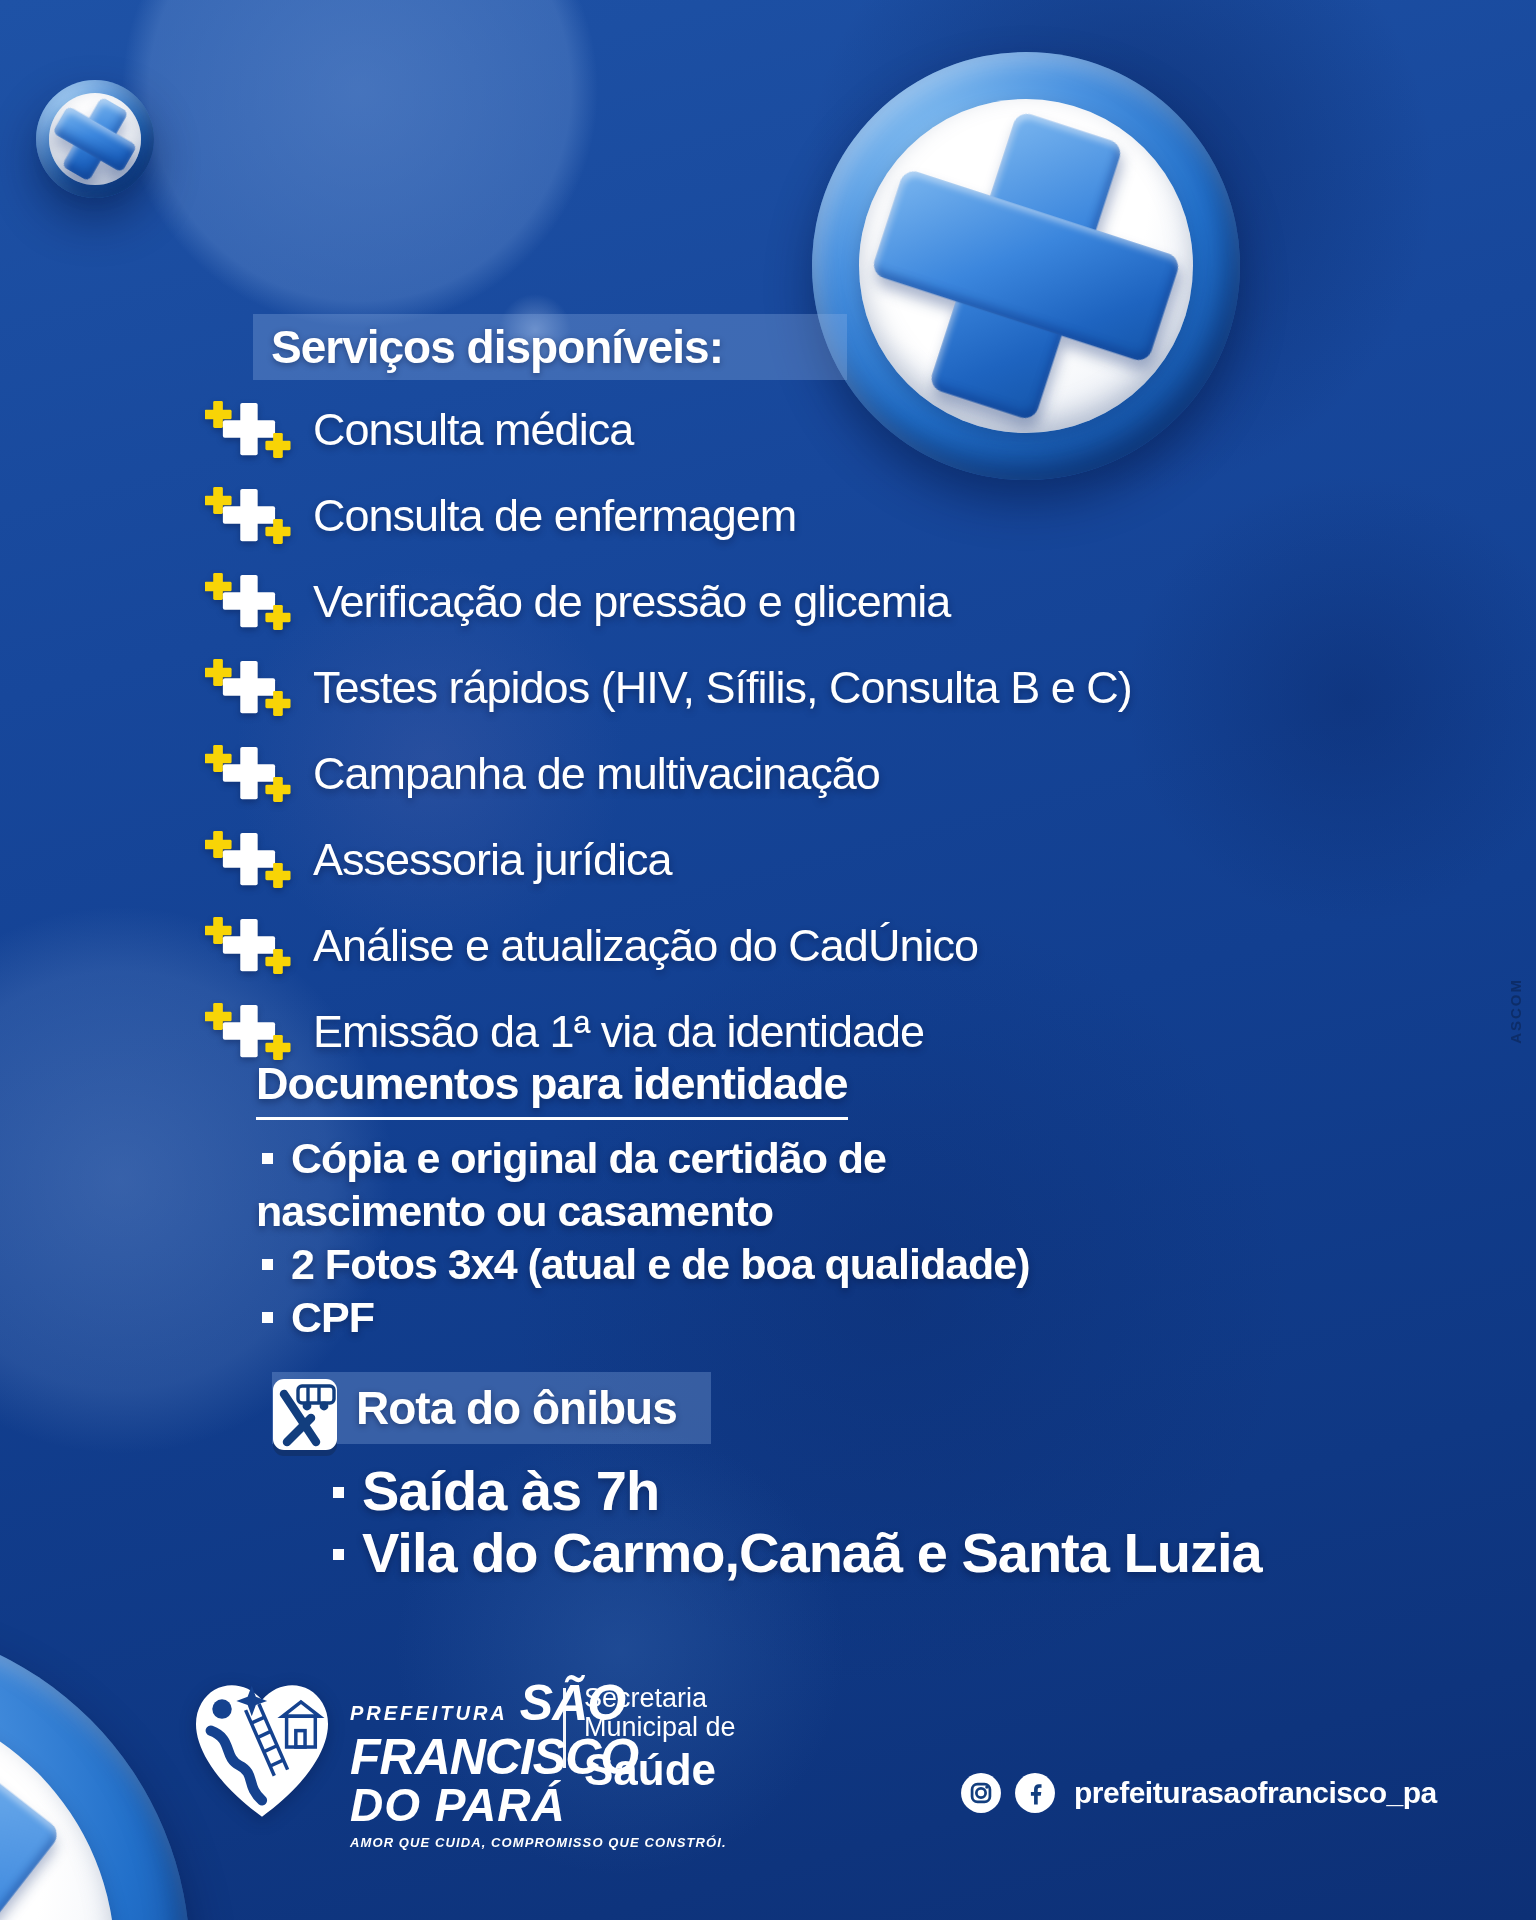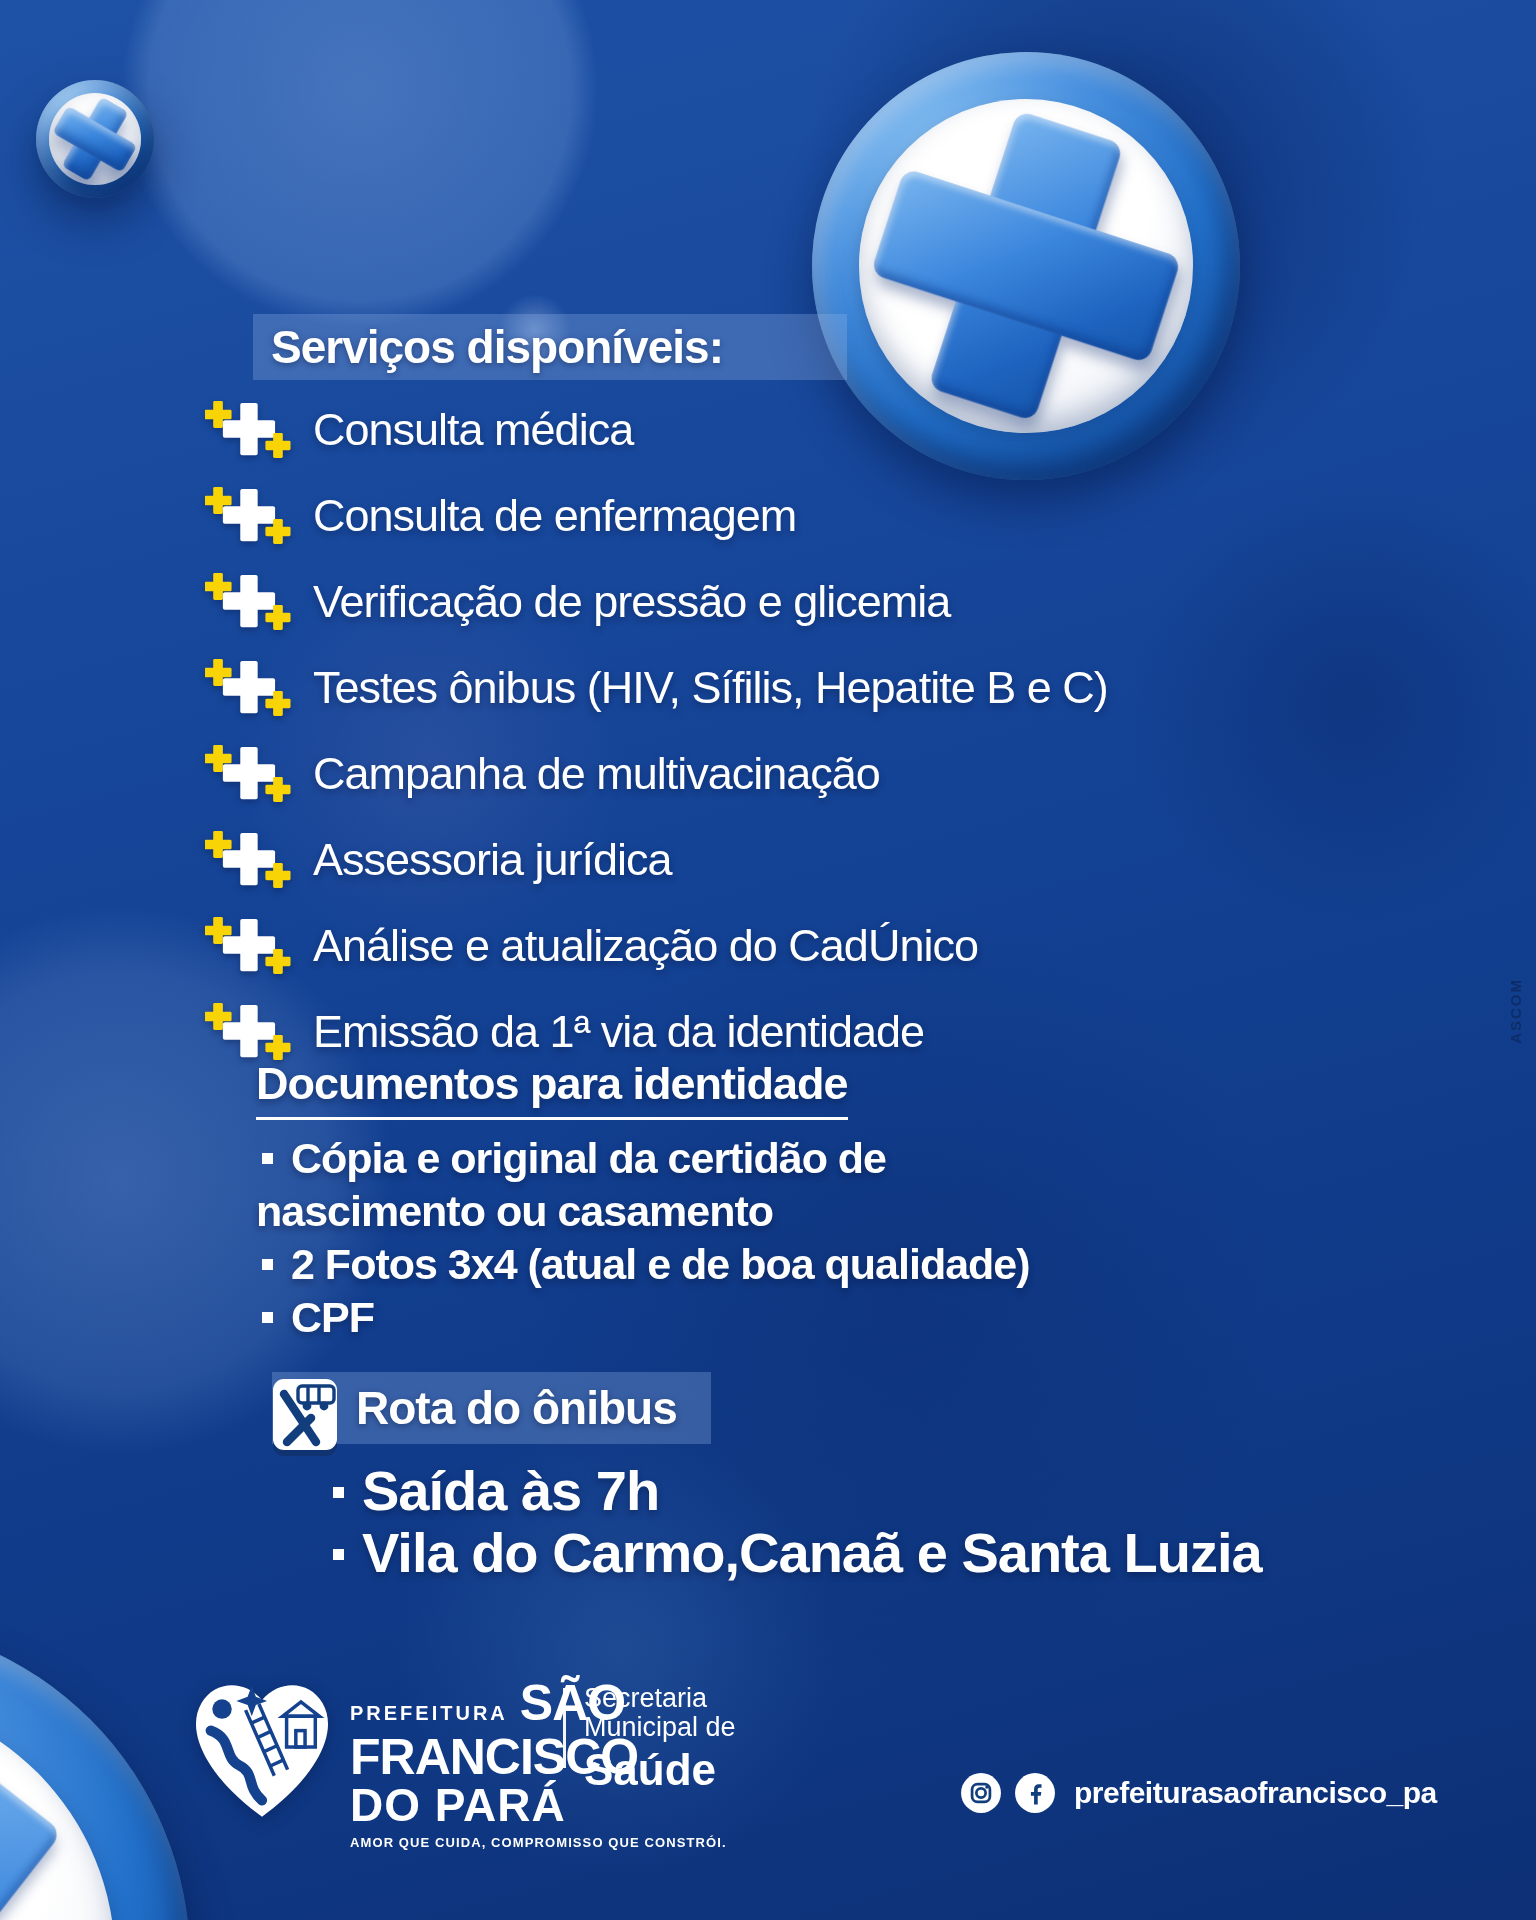--- a/index.html
+++ b/index.html
@@ -62,21 +62,21 @@
   
   .rota{position:absolute;left:272px;top:1372px;}
   .rota-bar{position:relative;display:flex;align-items:center;height:72px;
     background:rgba(148,182,232,.30);padding:0 34px 0 84px;width:max-content;}
   .bus-icon{position:absolute;left:0;top:6px;width:66px;height:82px;}
   .rota-bar h2{margin:0;font-size:46px;font-weight:700;letter-spacing:-1px;text-shadow:0 2px 6px rgba(2,15,50,.4);}
   .rota-items{margin:16px 0 0 55px;font-size:56px;font-weight:700;letter-spacing:-1px;line-height:62px;text-shadow:0 3px 7px rgba(2,15,50,.4);}
 
   
   .logo-heart{position:absolute;left:180px;top:1668px;width:164px;height:156px;filter:drop-shadow(0 4px 8px rgba(3,18,60,.35));}
-  .brand{position:absolute;left:350px;top:1678px;line-height:1;}
+  .brand{position:absolute;left:350px;top:1678px;line-height:1;font-style:italic;}
   .brand .row1{display:flex;align-items:baseline;gap:12px;}
   .brand .pref{font-size:20px;font-weight:700;letter-spacing:3px;}
   .brand .big{font-size:50px;font-weight:700;letter-spacing:-1px;}
   .brand .l2{font-size:50px;font-weight:700;letter-spacing:-1px;margin-top:4px;}
   .brand .l3{font-size:46px;font-weight:700;letter-spacing:1px;}
   .brand .tag{font-size:13px;font-weight:700;letter-spacing:1.1px;margin-top:8px;}
   .v-divider{position:absolute;left:563px;top:1688px;width:3px;height:80px;background:rgba(255,255,255,.95);}
   .secretaria{position:absolute;left:584px;top:1684px;line-height:1.08;}
   .secretaria .s1{font-size:27px;font-weight:400;}
   .secretaria .s3{font-size:44px;font-weight:700;margin-top:4px;}
@@ -182,21 +182,21 @@
           </g>
         <g fill="#ffffff">
             <rect x="36" y="2" width="18" height="54" rx="2"></rect>
             <rect x="18" y="20" width="54" height="18" rx="2"></rect>
           </g>
         <g fill="#f8d406">
             <rect x="70" y="33" width="10" height="26" rx="1.5"></rect>
             <rect x="62" y="41" width="26" height="10" rx="1.5"></rect>
           </g>
       </svg>
-      <span class="svc-label">Testes ônibus (HIV, Sífilis, Hepatite B e C)</span>
+      <span class="svc-label">Testes rápidos (HIV, Sífilis, Consulta B e C)</span>
     </div>
     <div class="svc-row">
       <svg class="plus-icon" viewBox="0 0 88 60">
         <g fill="#f8d406">
             <rect x="8" y="0" width="10" height="28" rx="1.5"></rect>
             <rect x="-1" y="9" width="28" height="10" rx="1.5"></rect>
           </g>
         <g fill="#ffffff">
             <rect x="36" y="2" width="18" height="54" rx="2"></rect>
             <rect x="18" y="20" width="54" height="18" rx="2"></rect>

